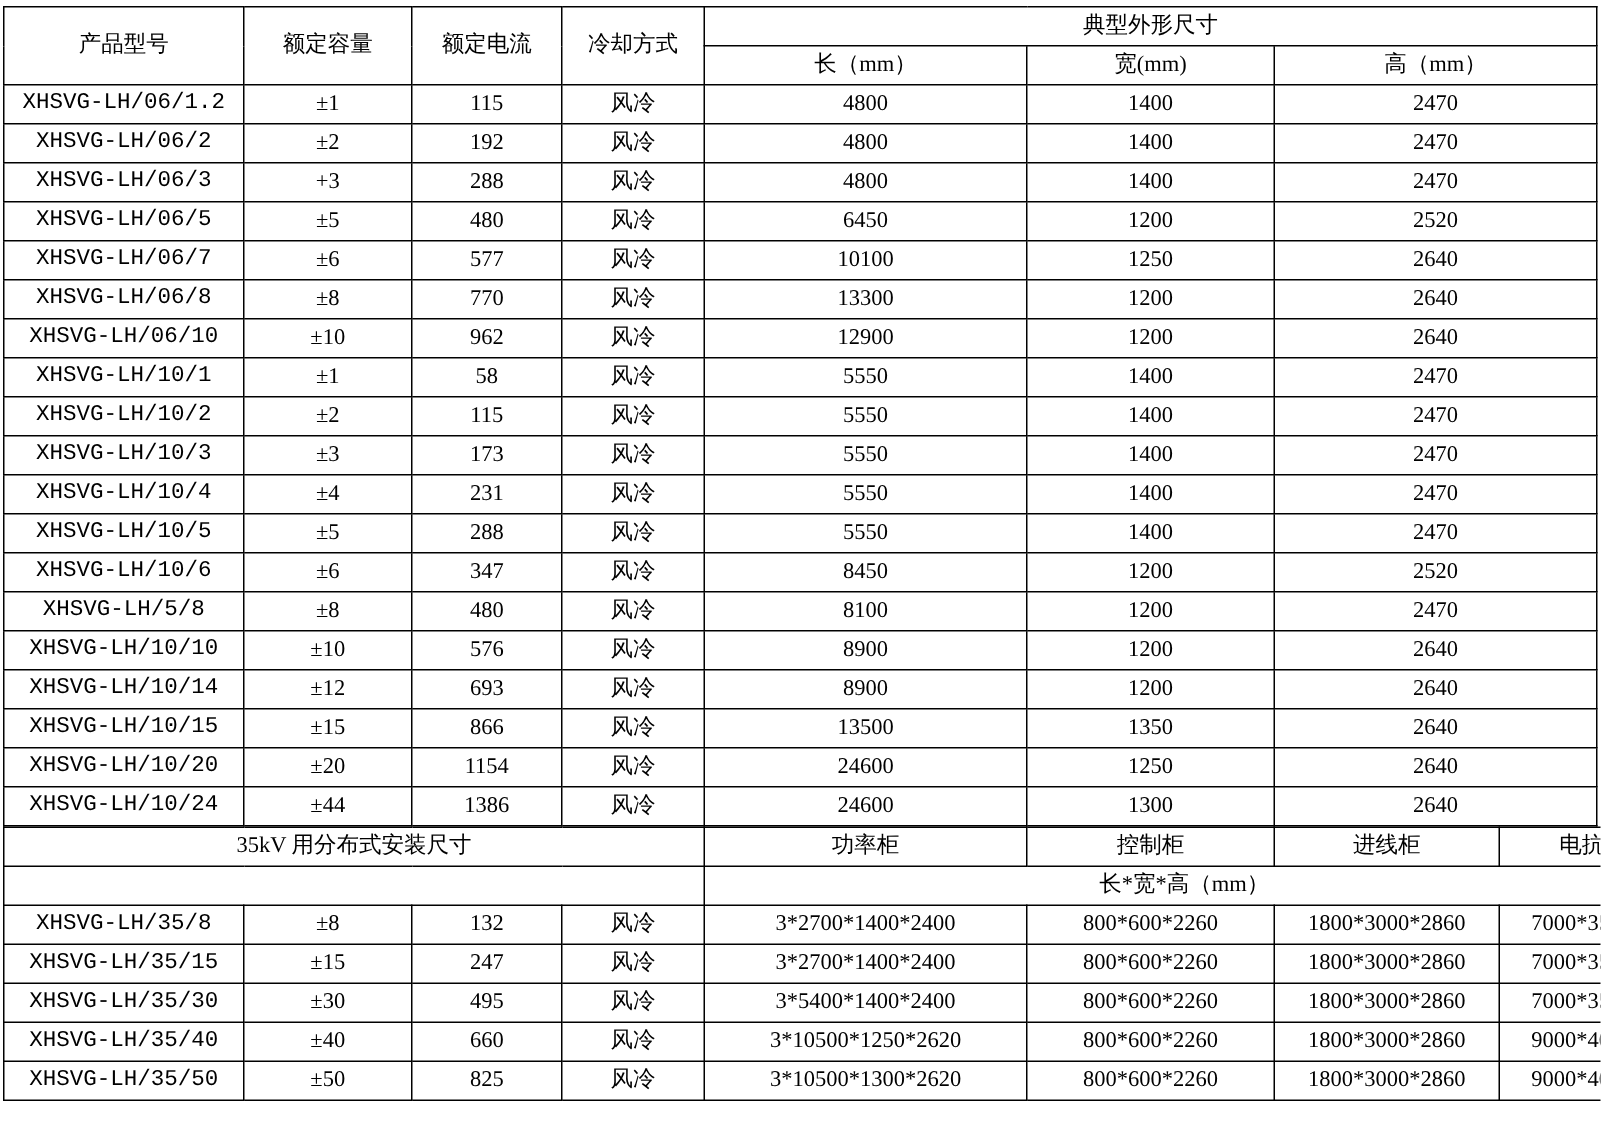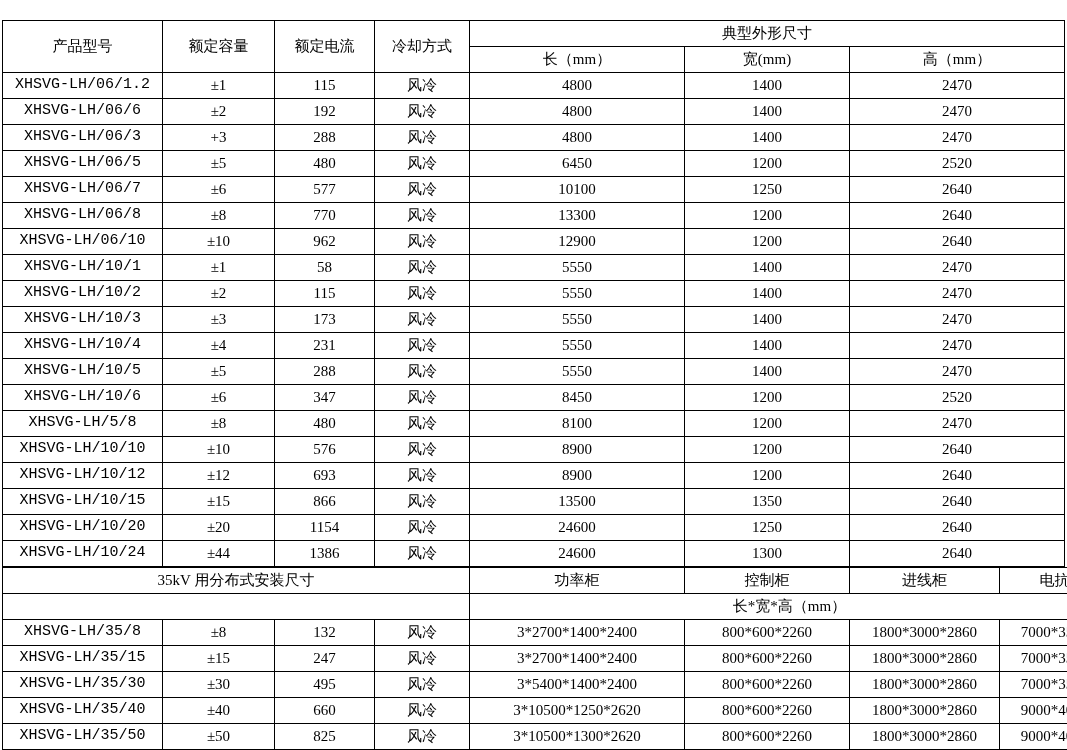--- a/index.html
+++ b/index.html
@@ -11,21 +11,21 @@
     width: 1067px;
     height: 750px;
     font-family: "Liberation Serif", "DejaVu Serif", serif;
     color: #000000;
     overflow: hidden;
   }
   .sheet {
     width: 1067px;
     height: 750px;
     box-sizing: border-box;
-    padding: 20px 2px 2px 2px;
+    padding: 4px 2px 2px 2px;
   }
   table.spec {
     border-collapse: collapse;
     table-layout: fixed;
     width: 1060px;
     margin: 0 auto;
   }
   table.spec td, table.spec th {
     border: 1px solid #000000;
     text-align: center;
@@ -99,21 +99,21 @@
       <tr>
         <td class="model-cell">XHSVG-LH/06/1.2</td>
         <td>±1</td>
         <td>115</td>
         <td>风冷</td>
         <td>4800</td>
         <td>1400</td>
         <td>2470</td>
       </tr>
       <tr>
-        <td class="model-cell">XHSVG-LH/06/6</td>
+        <td class="model-cell">XHSVG-LH/06/2</td>
         <td>±2</td>
         <td>192</td>
         <td>风冷</td>
         <td>4800</td>
         <td>1400</td>
         <td>2470</td>
       </tr>
       <tr>
         <td class="model-cell">XHSVG-LH/06/3</td>
         <td>+3</td>
@@ -225,21 +225,21 @@
       <tr>
         <td class="model-cell">XHSVG-LH/10/10</td>
         <td>±10</td>
         <td>576</td>
         <td>风冷</td>
         <td>8900</td>
         <td>1200</td>
         <td>2640</td>
       </tr>
       <tr>
-        <td class="model-cell">XHSVG-LH/10/12</td>
+        <td class="model-cell">XHSVG-LH/10/14</td>
         <td>±12</td>
         <td>693</td>
         <td>风冷</td>
         <td>8900</td>
         <td>1200</td>
         <td>2640</td>
       </tr>
       <tr>
         <td class="model-cell">XHSVG-LH/10/15</td>
         <td>±15</td>

